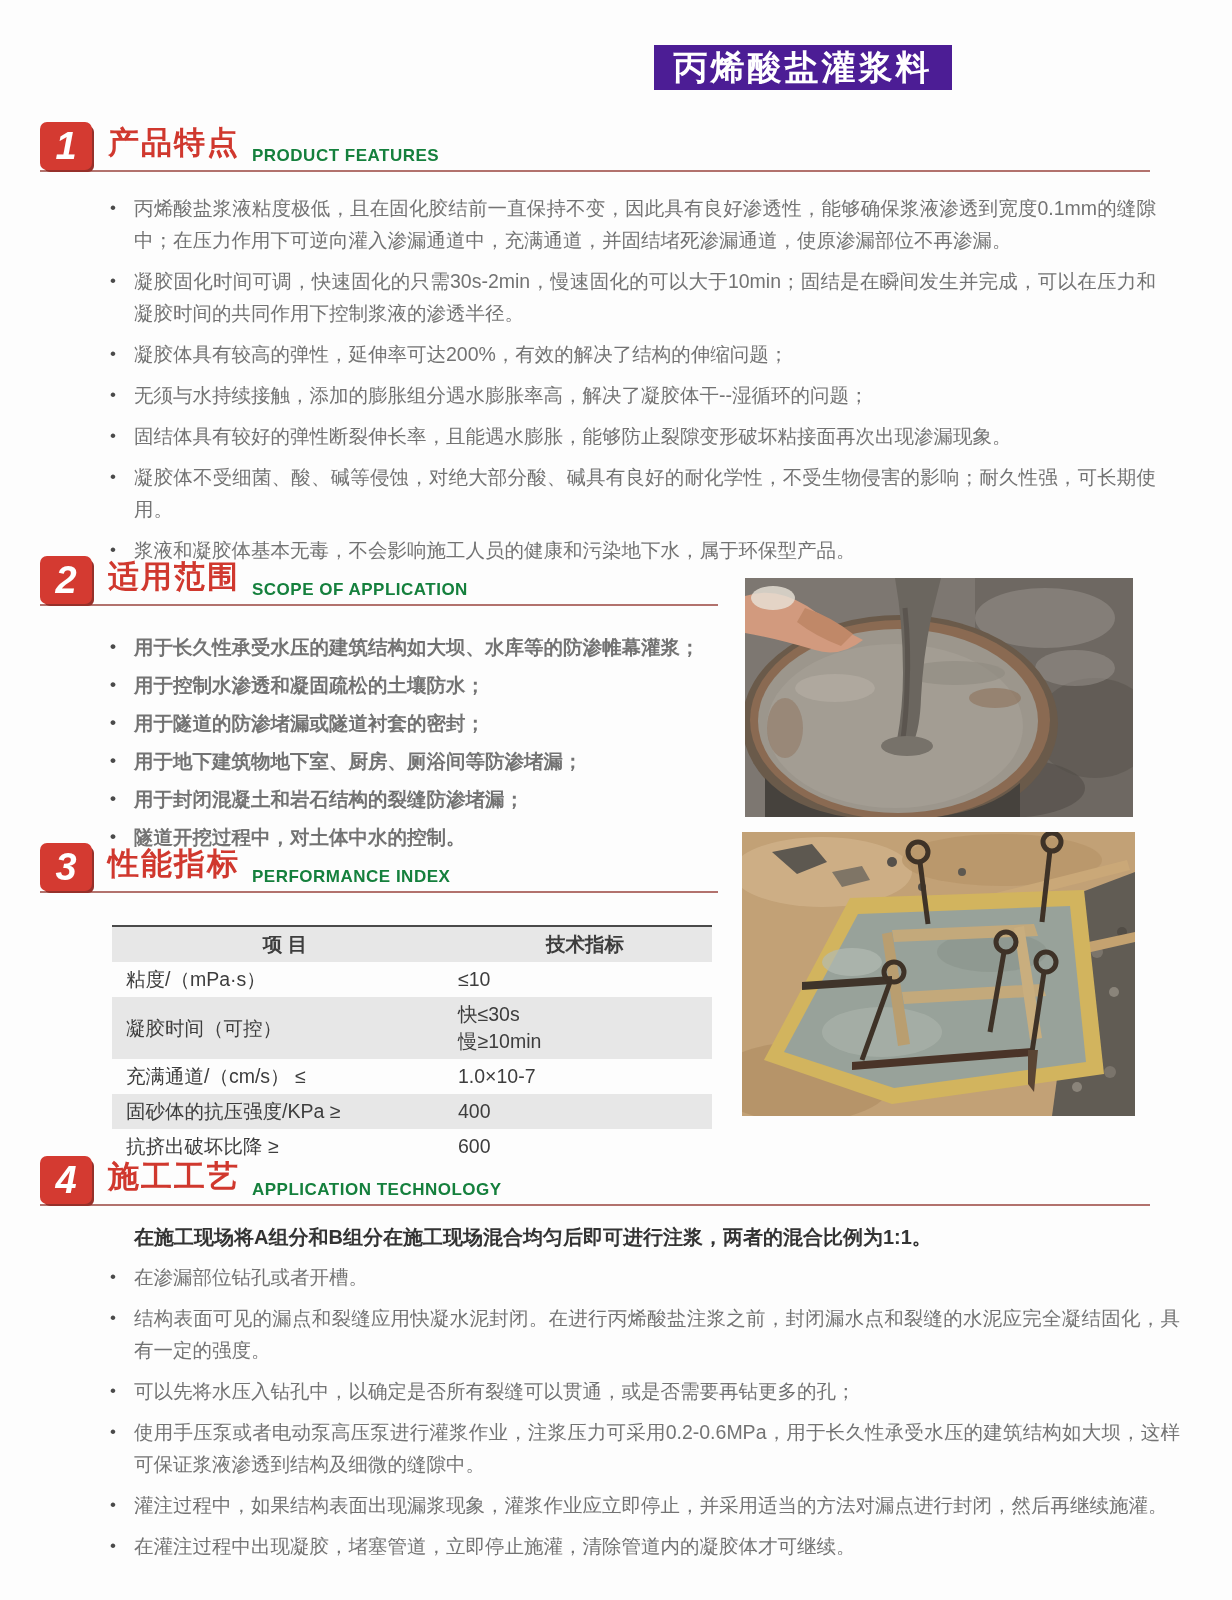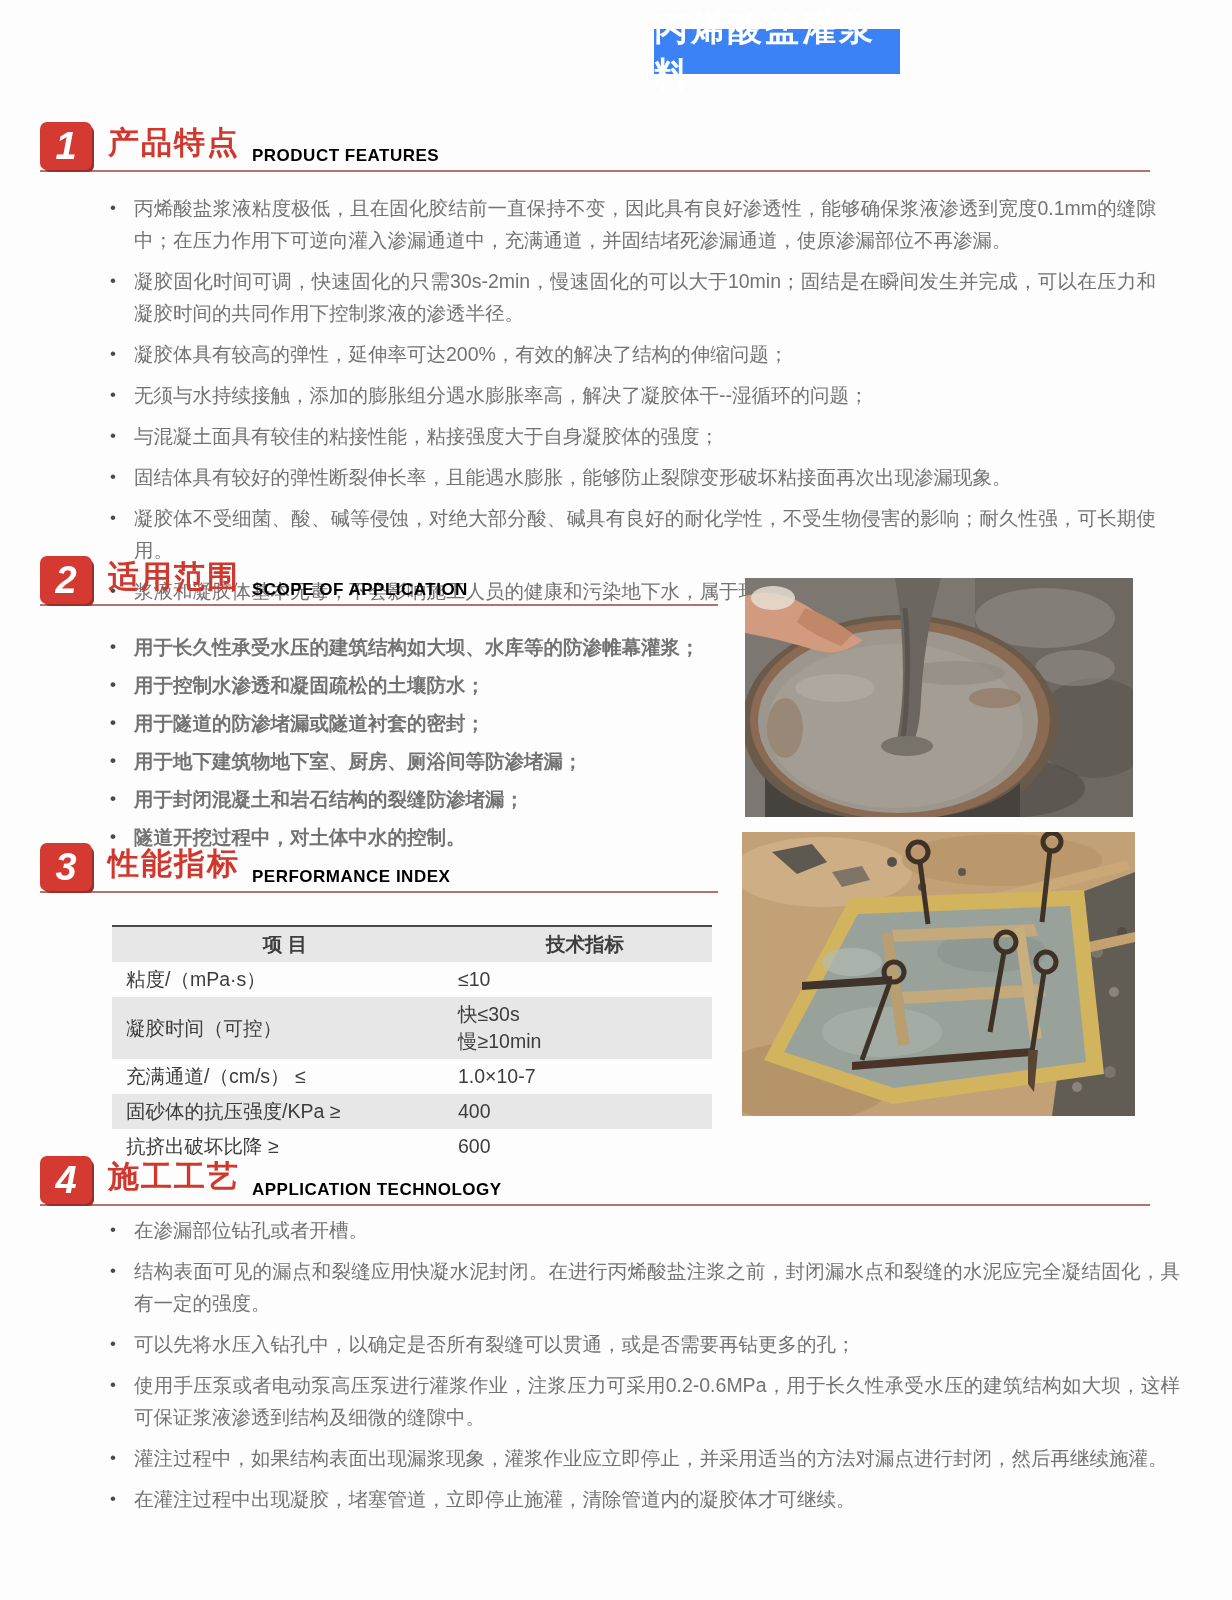--- a/index.html
+++ b/index.html
@@ -1,32 +1,32 @@
 <!DOCTYPE html>
 <html><head>
 <meta charset="utf-8">
 <style>
   * { margin:0; padding:0; box-sizing:border-box; }
   body { font-family:"Liberation Sans","DejaVu Sans",sans-serif; background:#ffffff; }
   .page { position:relative; width:1232px; height:1600px; background:#fdfdfd; overflow:hidden; }
 
   
-  .banner { position:absolute; left:654px; top:29px; width:246px; height:45px;
-    background:#3b82f6; color:#fff; font-size:34px; font-weight:bold;
+  .banner { position:absolute; left:654px; top:45px; width:298px; height:45px;
+    background:#4c1d95; color:#fff; font-size:34px; font-weight:bold;
     display:flex; align-items:center; justify-content:center; letter-spacing:3px; }
 
   
   .section { position:absolute; left:40px; }
   .sec-header { display:flex; align-items:flex-end; border-bottom:2px solid #b2726d; padding-bottom:0; }
   .num-box { width:52px; height:48px; background:#d43a31; border-radius:7px;
     color:#fff; font-size:38px; font-weight:bold; font-style:italic;
     display:flex; align-items:center; justify-content:center;
     box-shadow:3px 3px 0 -1px #96302a; flex:0 0 auto; }
   .t-cn { color:#d0382e; font-size:31px; font-weight:bold; letter-spacing:2px; margin-left:16px; line-height:1; padding-bottom:12px; }
-  .t-en { color:#000000; font-size:17px; font-weight:bold; margin-left:12px; line-height:1; padding-bottom:6px; letter-spacing:0.5px; }
+  .t-en { color:#15803d; font-size:17px; font-weight:bold; margin-left:12px; line-height:1; padding-bottom:6px; letter-spacing:0.5px; }
 
   
   ul.bullets { list-style:none; margin-left:68px; }
   ul.bullets li { position:relative; padding-left:26px; font-size:19.5px; color:#737373; line-height:32px; margin-bottom:9px; }
   ul.bullets li::before { content:"•"; position:absolute; left:2px; top:0; color:#4a4a4a; font-size:17px; }
   .sec1 ul.bullets { width:1048px; margin-top:20px; text-align:justify; }
   .sec2 ul.bullets { width:620px; margin-top:26px;font-weight:bold; }
   .sec2 ul.bullets li { margin-bottom:8px; line-height:30px; }
   .sec4 ul.bullets { width:1072px; margin-top:8px; text-align:justify; }
   .sec4 .intro { margin-left:94px; margin-top:18px; font-size:20px; font-weight:bold; color:#333; margin-bottom:10px; }
@@ -57,21 +57,20 @@
     <div class="sec-header" style="width:1110px;">
       <div class="num-box">1</div>
       <div class="t-cn">产品特点</div>
       <div class="t-en">PRODUCT FEATURES</div>
     </div>
     <ul class="bullets">
       <li>丙烯酸盐浆液粘度极低，且在固化胶结前一直保持不变，因此具有良好渗透性，能够确保浆液渗透到宽度0.1mm的缝隙中；在压力作用下可逆向灌入渗漏通道中，充满通道，并固结堵死渗漏通道，使原渗漏部位不再渗漏。</li>
       <li>凝胶固化时间可调，快速固化的只需30s-2min，慢速固化的可以大于10min；固结是在瞬间发生并完成，可以在压力和凝胶时间的共同作用下控制浆液的渗透半径。</li>
       <li>凝胶体具有较高的弹性，延伸率可达200%，有效的解决了结构的伸缩问题；</li>
       <li>无须与水持续接触，添加的膨胀组分遇水膨胀率高，解决了凝胶体干--湿循环的问题；</li>
-      <li>与混凝土面具有较佳的粘接性能，粘接强度大于自身凝胶体的强度；</li>
       <li>固结体具有较好的弹性断裂伸长率，且能遇水膨胀，能够防止裂隙变形破坏粘接面再次出现渗漏现象。</li>
       <li>凝胶体不受细菌、酸、碱等侵蚀，对绝大部分酸、碱具有良好的耐化学性，不受生物侵害的影响；耐久性强，可长期使用。</li>
       <li>浆液和凝胶体基本无毒，不会影响施工人员的健康和污染地下水，属于环保型产品。</li>
     </ul>
   </div>
 
   <div class="section sec2" style="top:556px;">
     <div class="sec-header" style="width:678px;">
       <div class="num-box">2</div>
       <div class="t-cn">适用范围</div>
@@ -212,20 +211,21 @@
     </g>
     <polygon points="286,218 296,218 292,260 286,252" fill="#5a4534"></polygon>
   </svg>
 
   <div class="section sec4" style="top:1156px;">
     <div class="sec-header" style="width:1110px;">
       <div class="num-box">4</div>
       <div class="t-cn">施工工艺</div>
       <div class="t-en">APPLICATION TECHNOLOGY</div>
     </div>
+    <p class="intro">在施工现场将A组分和B组分在施工现场混合均匀后即可进行注浆，两者的混合比例为1:1。</p>
     <ul class="bullets">
       <li>在渗漏部位钻孔或者开槽。</li>
       <li>结构表面可见的漏点和裂缝应用快凝水泥封闭。在进行丙烯酸盐注浆之前，封闭漏水点和裂缝的水泥应完全凝结固化，具有一定的强度。</li>
       <li>可以先将水压入钻孔中，以确定是否所有裂缝可以贯通，或是否需要再钻更多的孔；</li>
       <li>使用手压泵或者电动泵高压泵进行灌浆作业，注浆压力可采用0.2-0.6MPa，用于长久性承受水压的建筑结构如大坝，这样可保证浆液渗透到结构及细微的缝隙中。</li>
       <li>灌注过程中，如果结构表面出现漏浆现象，灌浆作业应立即停止，并采用适当的方法对漏点进行封闭，然后再继续施灌。</li>
       <li>在灌注过程中出现凝胶，堵塞管道，立即停止施灌，清除管道内的凝胶体才可继续。</li>
     </ul>
   </div>
 

